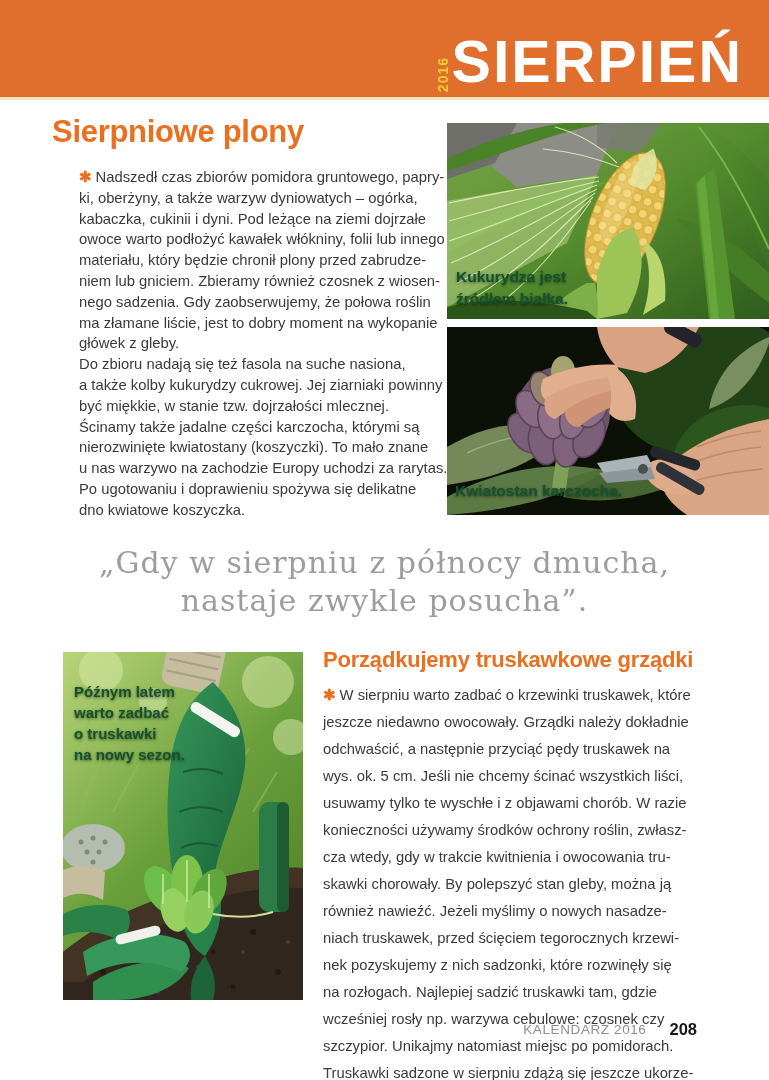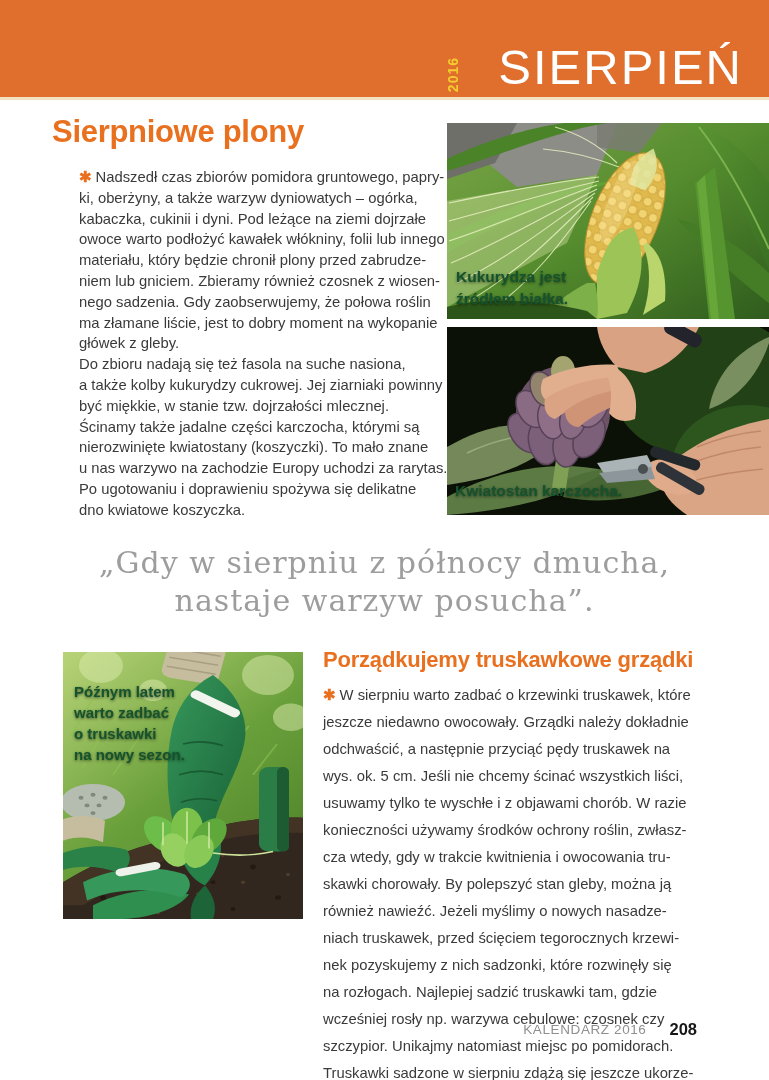--- a/index.html
+++ b/index.html
@@ -8,21 +8,21 @@
     font-family:"Liberation Sans",sans-serif;overflow:hidden;
   }
   
   .band{position:absolute;left:0;top:0;width:769px;height:97px;background:#e06e2c;}
   .band-underline{position:absolute;left:0;top:97px;width:769px;height:3px;background:#f2e2c2;}
   .band-inner{position:absolute;right:26px;bottom:5px;display:flex;align-items:flex-end;}
   .band-year{
     color:#f3cd30;font-weight:bold;font-size:14px;letter-spacing:1px;line-height:1;
     writing-mode:vertical-rl;transform:rotate(180deg);padding-bottom:8px;margin-right:2px;
   }
-  .band-month{color:#ffffff;font-size:49px;line-height:1;letter-spacing:2px;font-weight:400;margin-left:36px;}
+  .band-month{color:#ffffff;font-size:59px;line-height:1;letter-spacing:2px;font-weight:700;}
   
   .article-title{
     position:absolute;left:52px;top:114px;margin:0;color:#e8701f;
     font-size:31px;font-weight:bold;letter-spacing:-0.3px;
   }
   .col-body{position:absolute;margin:0;color:#3a3a3a;font-size:14.8px;}
   .body-left{left:63px;top:167px;width:392px;line-height:20.8px;margin-left:16px;}
   .body-right{left:323px;top:681px;width:400px;line-height:27px;}
   .pre{white-space:pre-line;}
   .ast{color:#e8701f;font-size:15px;margin-right:4px;font-weight:bold;}
@@ -34,21 +34,21 @@
   .quote{
     position:absolute;left:0;top:544px;width:769px;text-align:center;
     font-family:"DejaVu Serif",serif;font-size:30px;line-height:38px;
     color:#9d9d9d;font-weight:400;letter-spacing:1px;white-space:pre-line;
   }
   
   figure{margin:0;padding:0;position:absolute;overflow:hidden;}
   figure svg{display:block;width:100%;height:100%;}
   .photo-corn{left:447px;top:123px;width:322px;height:196px;}
   .photo-artichoke{left:447px;top:327px;width:322px;height:188px;}
-  .photo-gloves{left:63px;top:652px;width:240px;height:267px;}
+  .photo-gloves{left:63px;top:652px;width:240px;height:348px;}
   .cap{
     position:absolute;color:#14532d;font-weight:bold;white-space:pre-line;
     text-shadow:0 1px 3px rgba(0,0,0,0.55);line-height:21.5px;font-size:15.5px;
   }
   .cap-corn{left:9px;bottom:10px;}
   .cap-artichoke{left:8px;bottom:14px;}
   .cap-gloves{left:11px;top:29px;font-size:15px;line-height:21px;}
   
   .footer{position:absolute;right:72px;top:1020px;display:flex;align-items:center;gap:23px;}
   .footer-label{color:#8f8f8f;font-size:13.5px;letter-spacing:0.6px;}
@@ -184,21 +184,21 @@
       <polygon points="150,136 200,128 206,140 158,148" fill="#aab3b6"></polygon>
       <polygon points="152,146 204,140 208,152 160,156" fill="#8d969a"></polygon>
       <circle cx="196" cy="142" r="5" fill="#4a4f52"></circle>
       <rect x="202" y="126" width="52" height="11" rx="5" transform="rotate(18 228 132)" fill="#23282c"></rect>
       <rect x="206" y="146" width="54" height="11" rx="5" transform="rotate(30 233 152)" fill="#2d3338"></rect>
     </svg>
     <figcaption class="cap cap-artichoke">Kwiatostan karczocha.</figcaption>
   </figure>
 
   <div class="quote">„Gdy w sierpniu z północy dmucha,
-nastaje warzyw posucha”.</div>
+nastaje zwykle posucha”.</div>
 
   <figure class="photo-gloves">
     <svg viewBox="0 0 240 348" preserveAspectRatio="none">
       <defs>
         <linearGradient id="grass" x1="0" y1="0" x2="0.7" y2="1">
           <stop offset="0" stop-color="#b9d478"></stop>
             <stop offset="0.55" stop-color="#6aa03b"></stop>
             <stop offset="1" stop-color="#4e8429"></stop>
         </linearGradient>
         <linearGradient id="gloveG" x1="0" y1="0" x2="1" y2="1">

